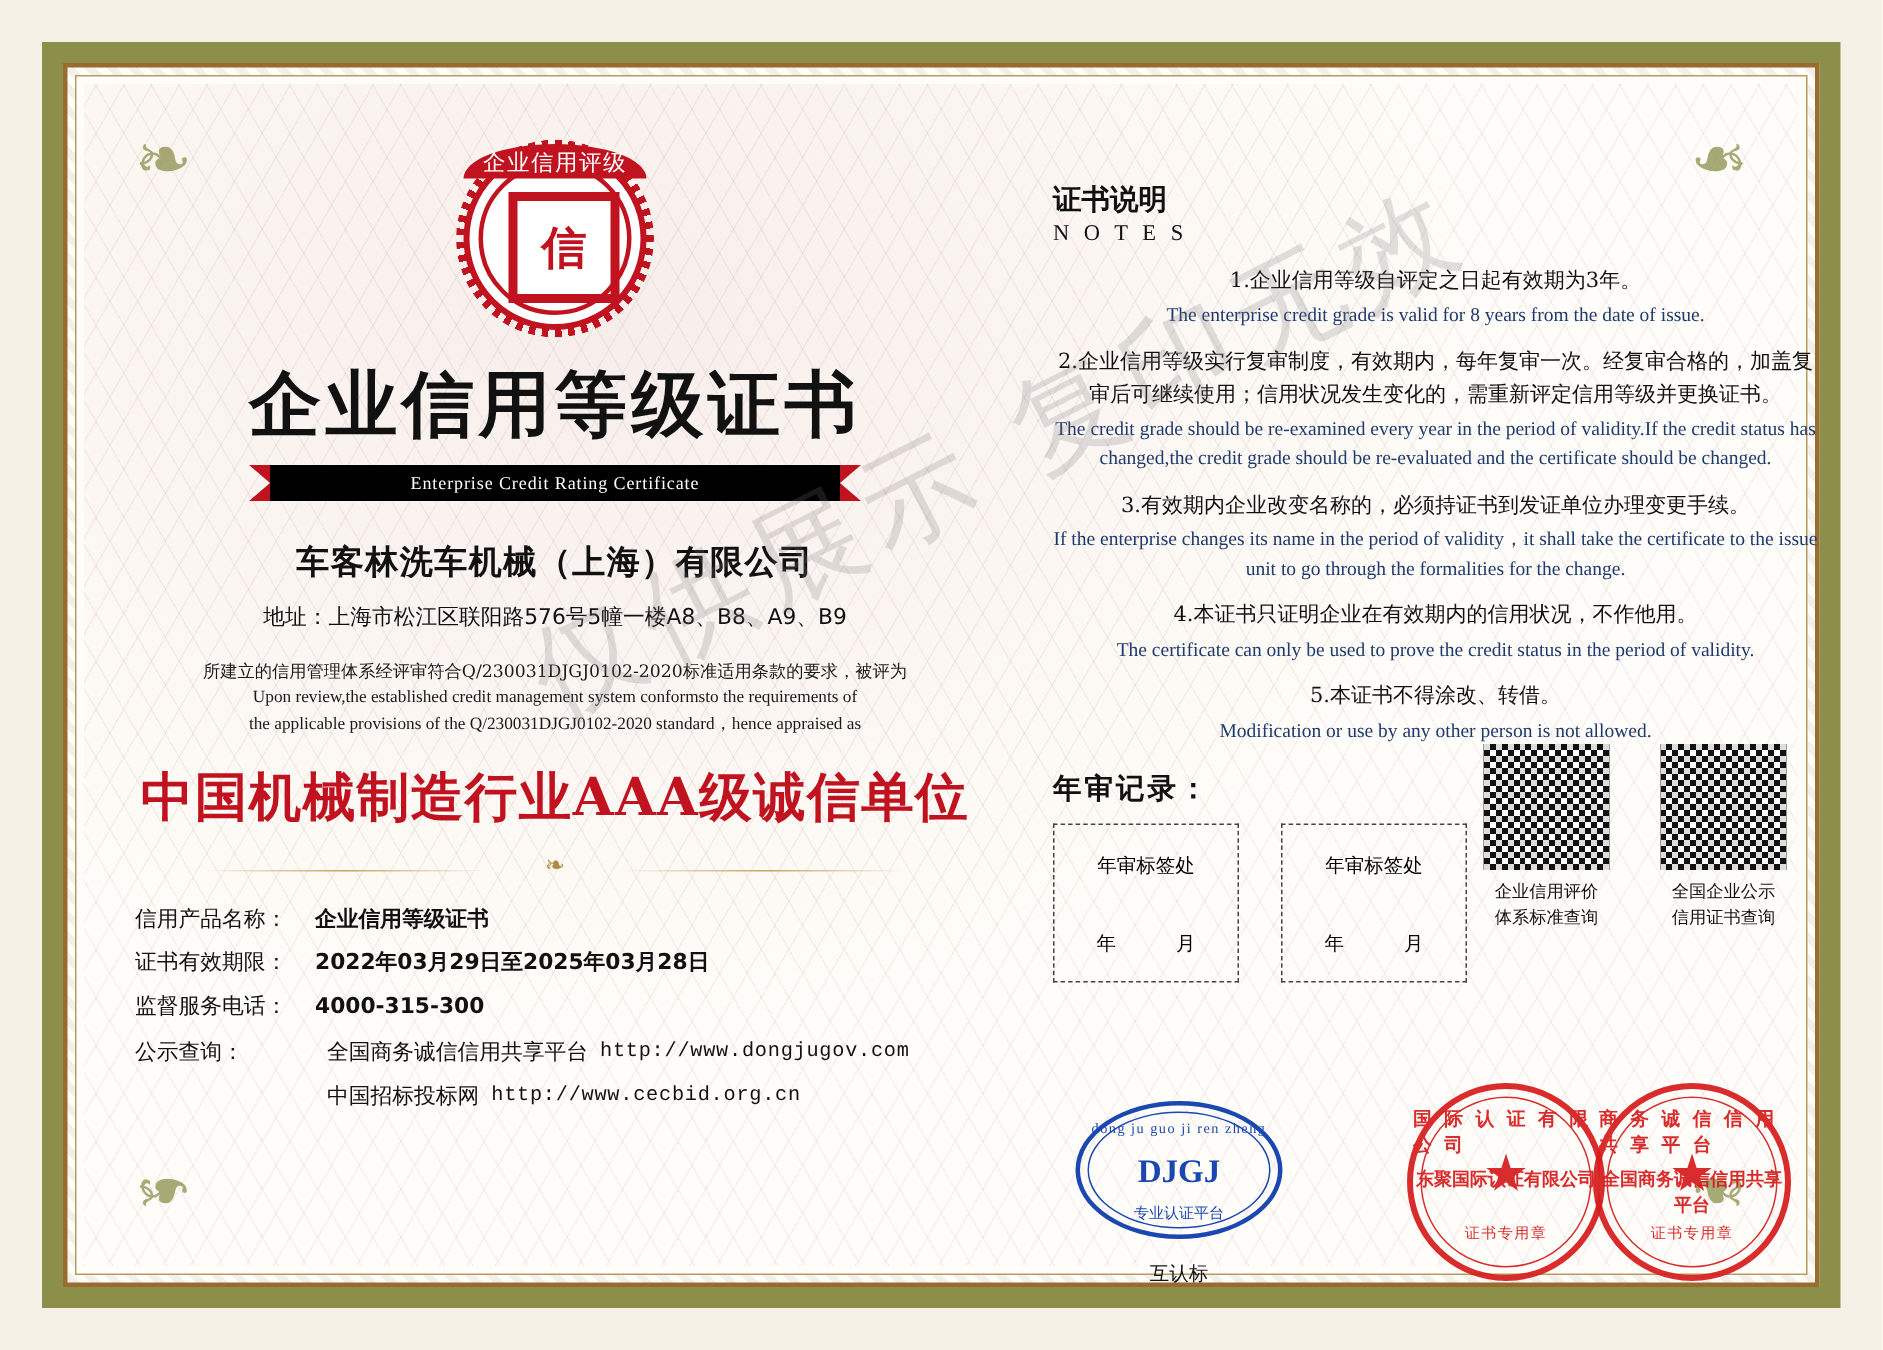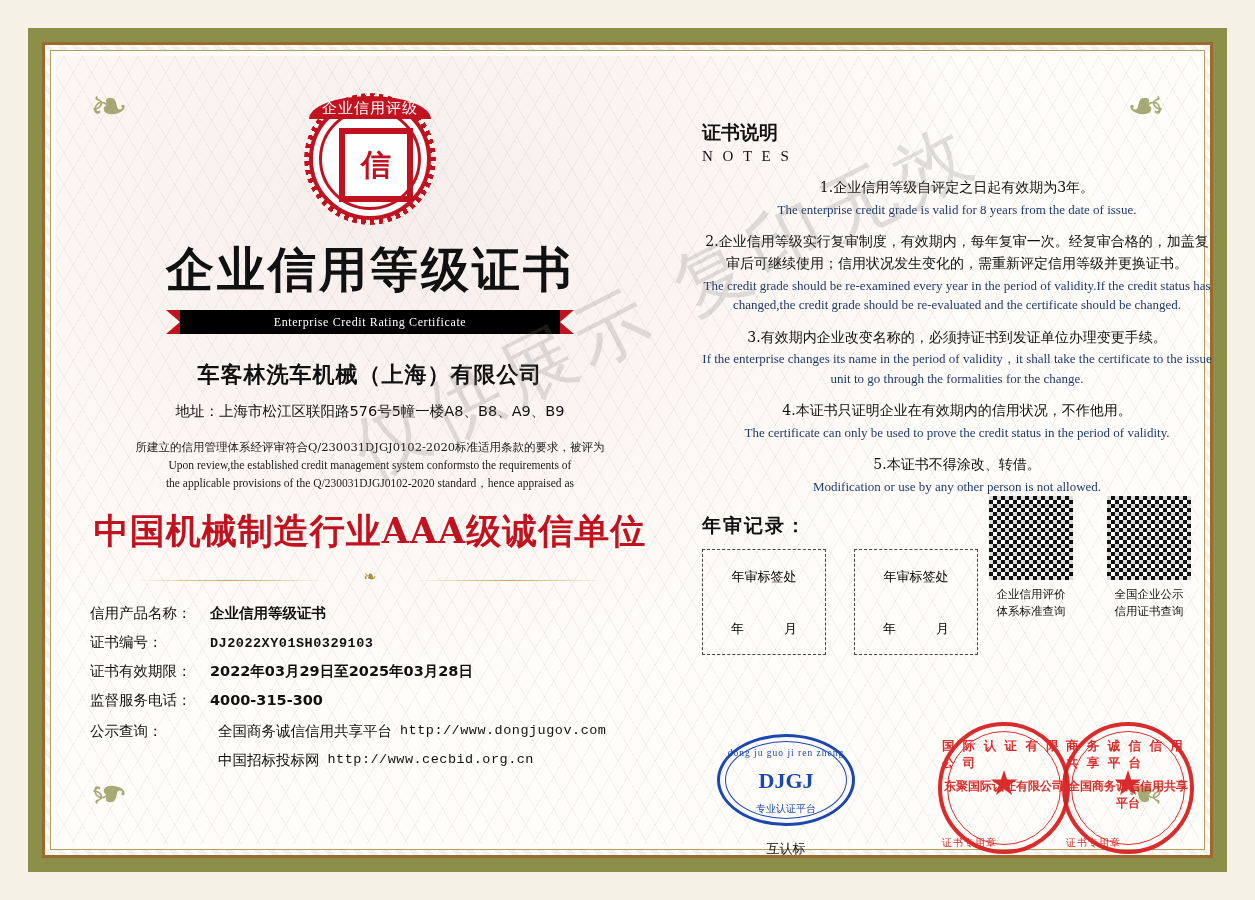--- a/index.html
+++ b/index.html
@@ -264,21 +264,21 @@
     position:absolute;left:0;right:0;top:12px;text-align:left;
     font-size:12.5px;font-weight:bold;letter-spacing:2px;
     font-family:"DejaVu Serif", serif;
   }
   .stamp-red .mid{
     position:absolute;left:0;right:0;top:52px;text-align:center;
     font-size:12px;font-weight:bold;
     font-family:"DejaVu Serif", serif;
   }
   .stamp-red .arc-bot{
-    position:absolute;left:0;right:0;bottom:0;
+    position:absolute;left:0;right:0;bottom:21px;text-align:center;
     font-size:10px;letter-spacing:1px;
     font-family:Liberation Sans, sans-serif;
   }
   #stamp-red-1{left:876px;top:660px;}
   #stamp-red-2{left:1000px;top:660px;}
 
   
   .watermark{
     position:absolute;left:260px;top:190px;
     transform:rotate(-27deg);
@@ -328,23 +328,20 @@
 
       <div class="grade">中国机械制造行业AAA级诚信单位</div>
 
       <div class="divider">
         <span>❧</span>
       </div>
 
       <div class="details">
         <div>
           <span class="lbl">信用产品名称：</span><span class="val">企业信用等级证书</span>
-        </div>
-        <div>
-          <span class="lbl">证书编号：</span><span class="val mono">DJ2022XY01SH0329103</span>
         </div>
         <div>
           <span class="lbl">证书有效期限：</span><span class="val">2022年03月29日至2025年03月28日</span>
         </div>
         <div>
           <span class="lbl">监督服务电话：</span><span class="val">4000-315-300</span>
         </div>
 
         <div class="sites">
           <div class="row">

